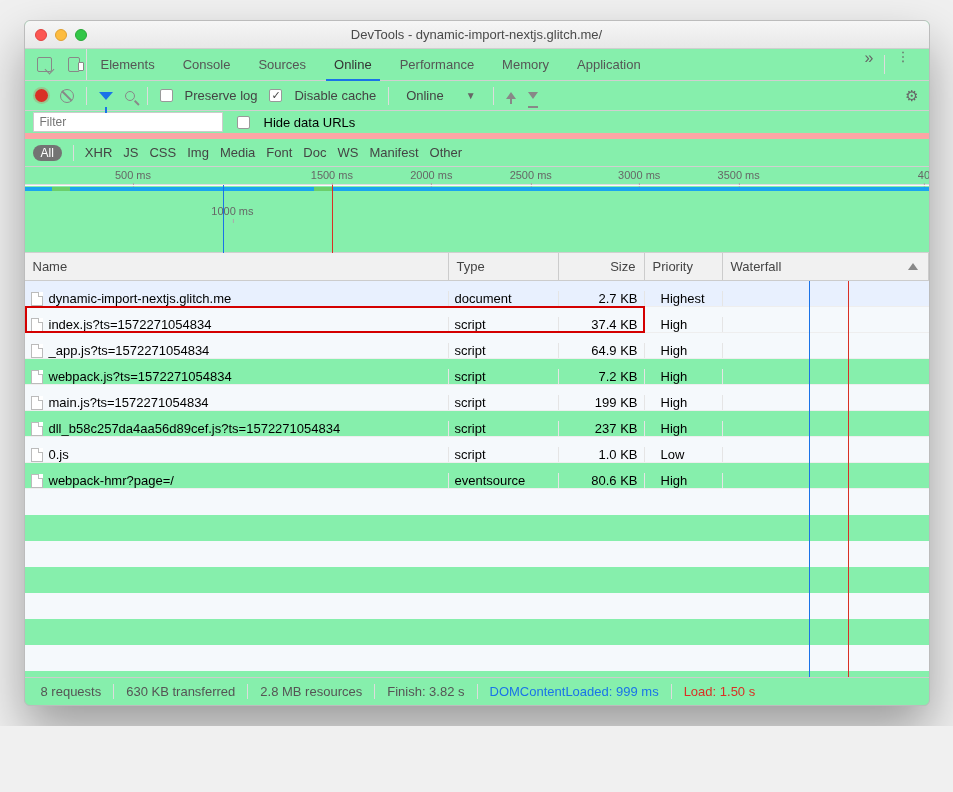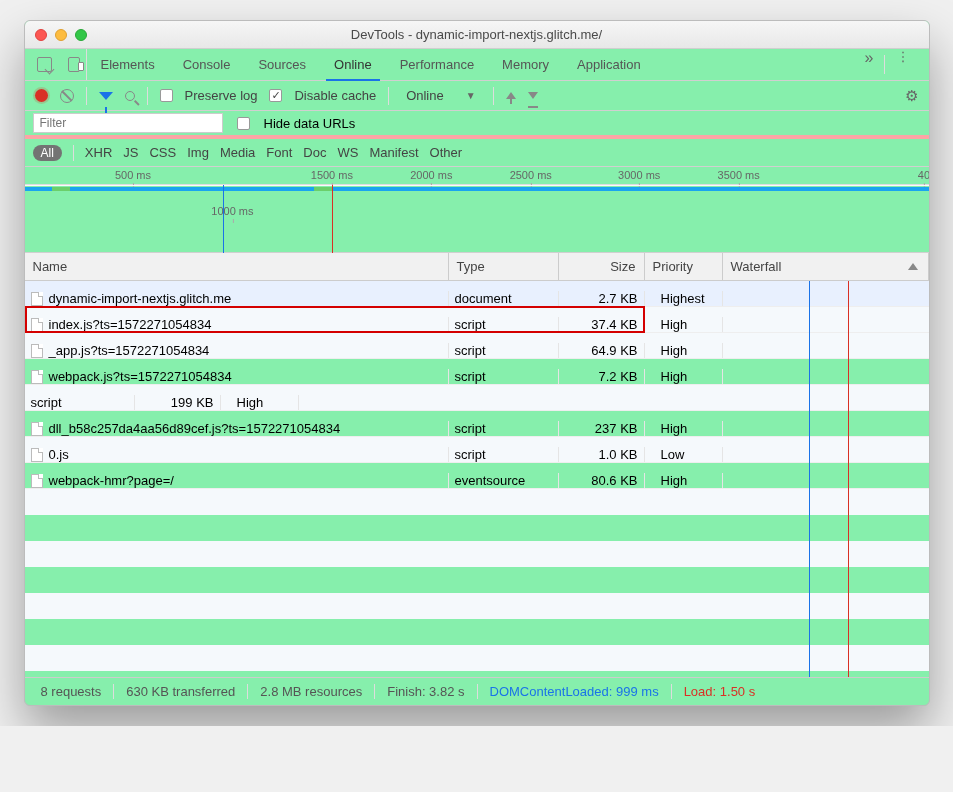--- a/index.html
+++ b/index.html
@@ -42,21 +42,21 @@
 .chk { width: 13px; height: 13px; border: 1px solid #999; border-radius: 2px; background: #fff; display: inline-flex; align-items: center; justify-content: center; font-size: 10px; }
 .chk.checked::after { content: "✓"; color: #444; font-size: 11px; line-height: 1; }
 .select { border: 1px solid transparent; padding: 2px 4px; display: flex; align-items: center; gap: 22px; }
 .select .arrow { font-size: 10px; color: #666; }
 .ico-up { width:0;height:0;border-left:5px solid transparent;border-right:5px solid transparent;border-bottom:7px solid #888; position:relative;}
 .ico-up::after{content:"";position:absolute;width:2px;height:6px;background:#888;left:-1px;top:6px;}
 .ico-down { width:0;height:0;border-left:5px solid transparent;border-right:5px solid transparent;border-top:7px solid #888; position:relative;}
 .ico-down::before{content:"";position:absolute;width:10px;height:1.5px;background:#888;left:-5px;top:7px;}
 .toolbar .gear { margin-left: auto; font-size: 15px; color: #666; }
 
-.filterbar { height: 28px; border-bottom: 4px solid #fca5a5; display: flex; align-items: center; padding: 0 8px; gap: 14px; font-size: 13px; }
+.filterbar { height: 28px; border-bottom: 6px solid #fca5a5; display: flex; align-items: center; padding: 0 8px; gap: 14px; font-size: 13px; }
 .filterbar input { width: 190px; height: 20px; border: 1px solid #ccc; padding: 0 6px; font-size: 12px; color: #888; }
 .typebar { height: 28px; border-bottom: 1px solid #d0d0d0; display: flex; align-items: center; padding: 0 8px; gap: 11px; font-size: 13px; color: #444; }
 .typebar .pill { background: #737373; color: #fff; border-radius: 8px; padding: 1px 8px; font-size: 12px; }
 .typebar .sep { width:1px; height:16px; background:#ddd; }
 
 .timeline { border-bottom: 1px solid #d0d0d0; position: relative; height: 86px; }
 .timeline .ticks { height: 18px; border-bottom: 1px solid #ddd; position: relative; font-size: 11px; color: #666; }
 .timeline .tick { position: absolute; top: 2px; transform: translateX(-50%); }
 .timeline .tick::after { content:""; position:absolute; width:1px; height:4px; background:#aaa; left:50%; top:14px; }
 .timeline .body { position: relative; height: 68px; }
@@ -253,20 +253,24 @@
             <span>webpack.js?ts=1572271054834</span>
           </div>
           <div class="cell c-type">script</div>
           <div class="cell c-size">7.2 KB</div>
           <div class="cell c-prio">High</div>
           <div class="cell c-wf">
             <div class="wf-bar noborder" style="left: 29%; width: 8%;"></div>
           </div>
         </div>
         <div class="row">
+          <div class="cell c-name">
+            <span class="doc-ico"></span>
+            <span>main.js?ts=1572271054834</span>
+          </div>
           <div class="cell c-type">script</div>
           <div class="cell c-size">199 KB</div>
           <div class="cell c-prio">High</div>
           <div class="cell c-wf">
             <div class="wf-bar noborder" style="background: rgb(221, 221, 221); left: 15%; width: 13%; height: 6px; top: 10px;"></div>
             <div class="wf-bar" style="left: 28%; width: 13%;"></div>
           </div>
         </div>
         <div class="row">
           <div class="cell c-name">

